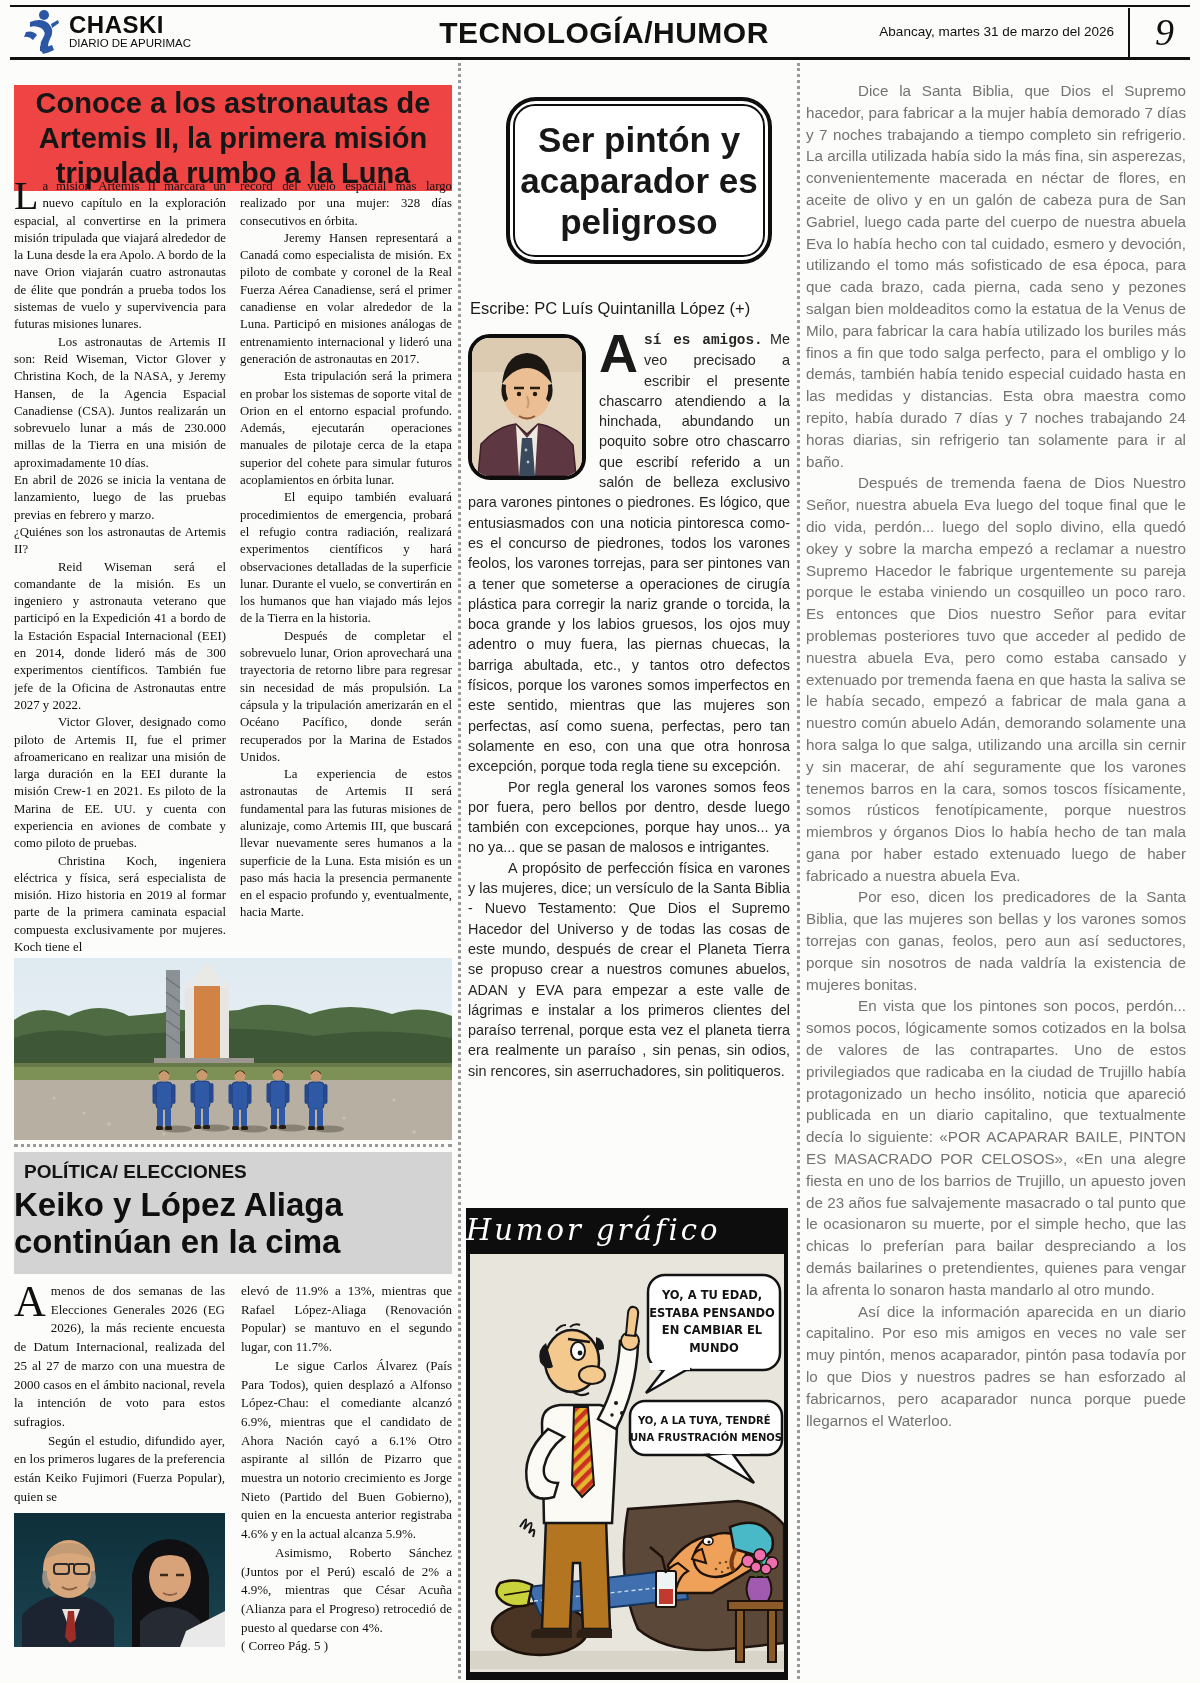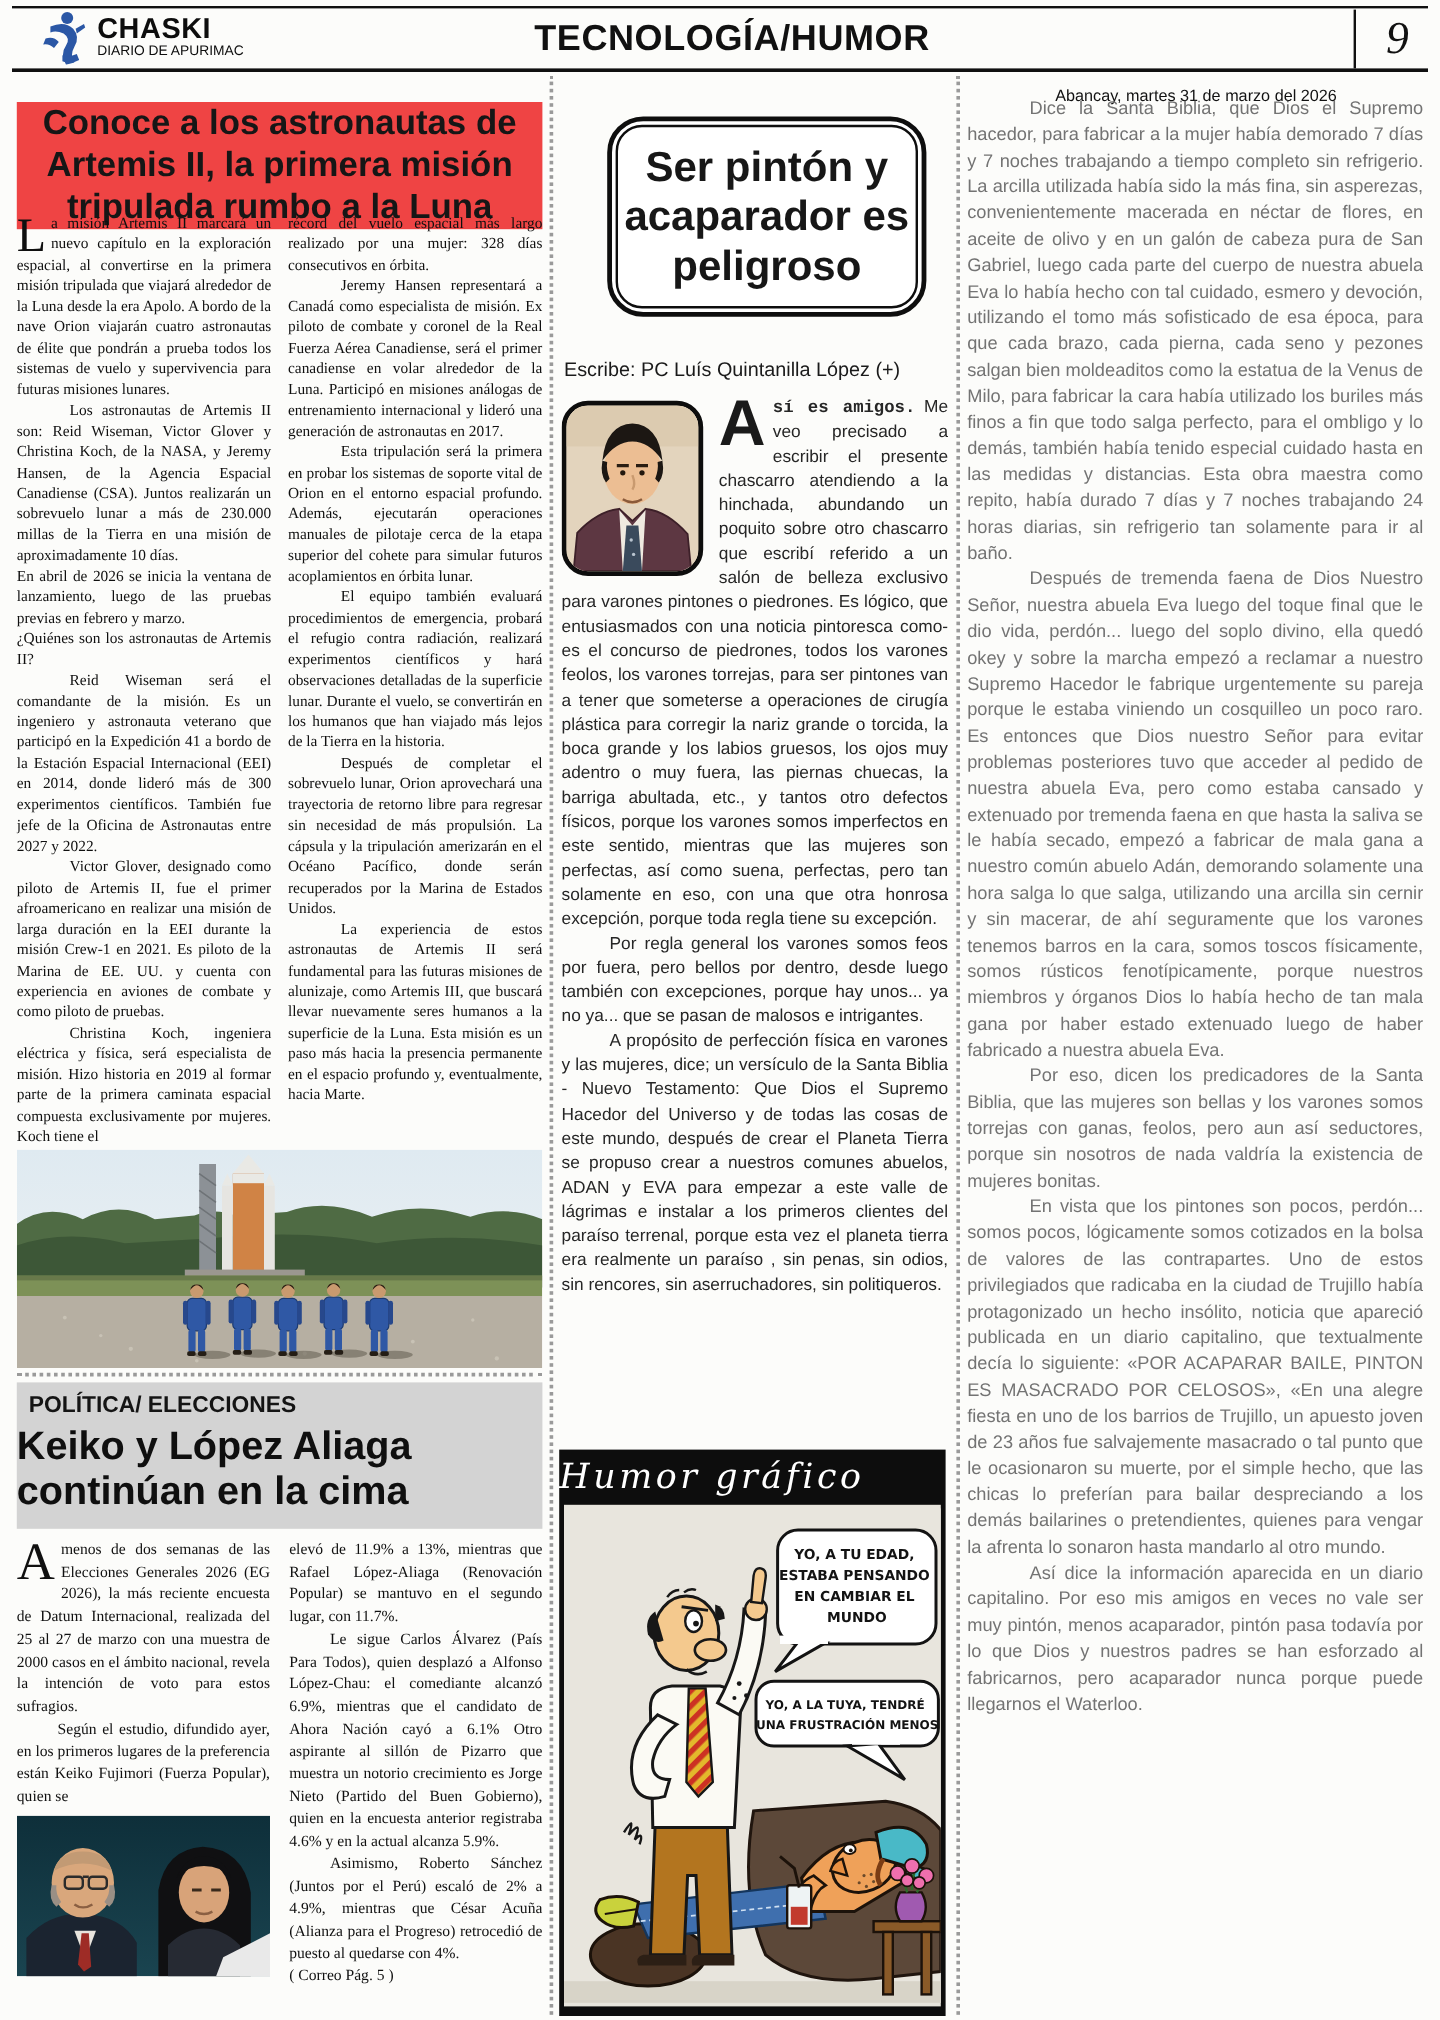--- a/index.html
+++ b/index.html
@@ -1,26 +1,26 @@
 <!DOCTYPE html>
 <html lang="es"><head>
 <meta charset="utf-8">
 <style>
   html,body{margin:0;padding:0;background:#fcfcfa;}
   .page{position:relative;width:1200px;height:1683px;background:#fcfcfa;color:#111;overflow:hidden;}
   p{margin:0;}
   
   .rule-top{position:absolute;left:10px;right:10px;top:5px;border-top:2px solid #101010;}
   .rule-bottom{position:absolute;left:10px;right:10px;top:57px;border-top:3px solid #101010;}
-  .masthead{position:absolute;left:30px;right:10px;top:7px;height:64px;}
+  .masthead{position:absolute;left:18px;right:10px;top:7px;height:64px;}
   .logo{position:absolute;left:2px;top:1px;display:flex;gap:7px;align-items:center;}
   .logo-text .logo-title{font:bold 24px/24px "Liberation Sans",sans-serif;letter-spacing:.5px;color:#0d0d0d;}
   .logo-text .logo-sub{font:11.5px/13px "Liberation Sans",sans-serif;color:#0d0d0d;}
   .section-title{position:absolute;left:0;right:0;top:9px;text-align:center;font:bold 30px "Liberation Sans",sans-serif;letter-spacing:.5px;}
-  .masthead-date{position:absolute;right:76px;top:17px;font:13.5px "Liberation Sans",sans-serif;margin-top:48px;}
+  .masthead-date{position:absolute;right:76px;top:17px;font:13.5px "Liberation Sans",sans-serif;}
   .pagenum-rule{position:absolute;right:60px;top:1px;height:49px;border-left:2px solid #101010;}
   .pagenum{position:absolute;right:16px;top:3px;font:italic 38px/44px "Liberation Serif",serif;}
   
   .vdot{position:absolute;top:63px;bottom:4px;width:0;border-left:3px dotted #9a9a9a;}
   .vdot1{left:458px;} .vdot2{left:797px;}
   .hdot{position:absolute;left:14px;width:438px;top:1144px;border-top:3px dotted #9a9a9a;}
   
   .artemis-headline{position:absolute;left:14px;top:66px;width:438px;height:106px;background:#ef4444;
     text-align:center;font:bold 29px/35px "Liberation Sans",sans-serif;color:#161616;box-sizing:border-box;padding-top:1px;}
   .artemis-body{position:absolute;left:14px;top:178px;width:438px;height:774px;display:flex;gap:14px;overflow:hidden;

